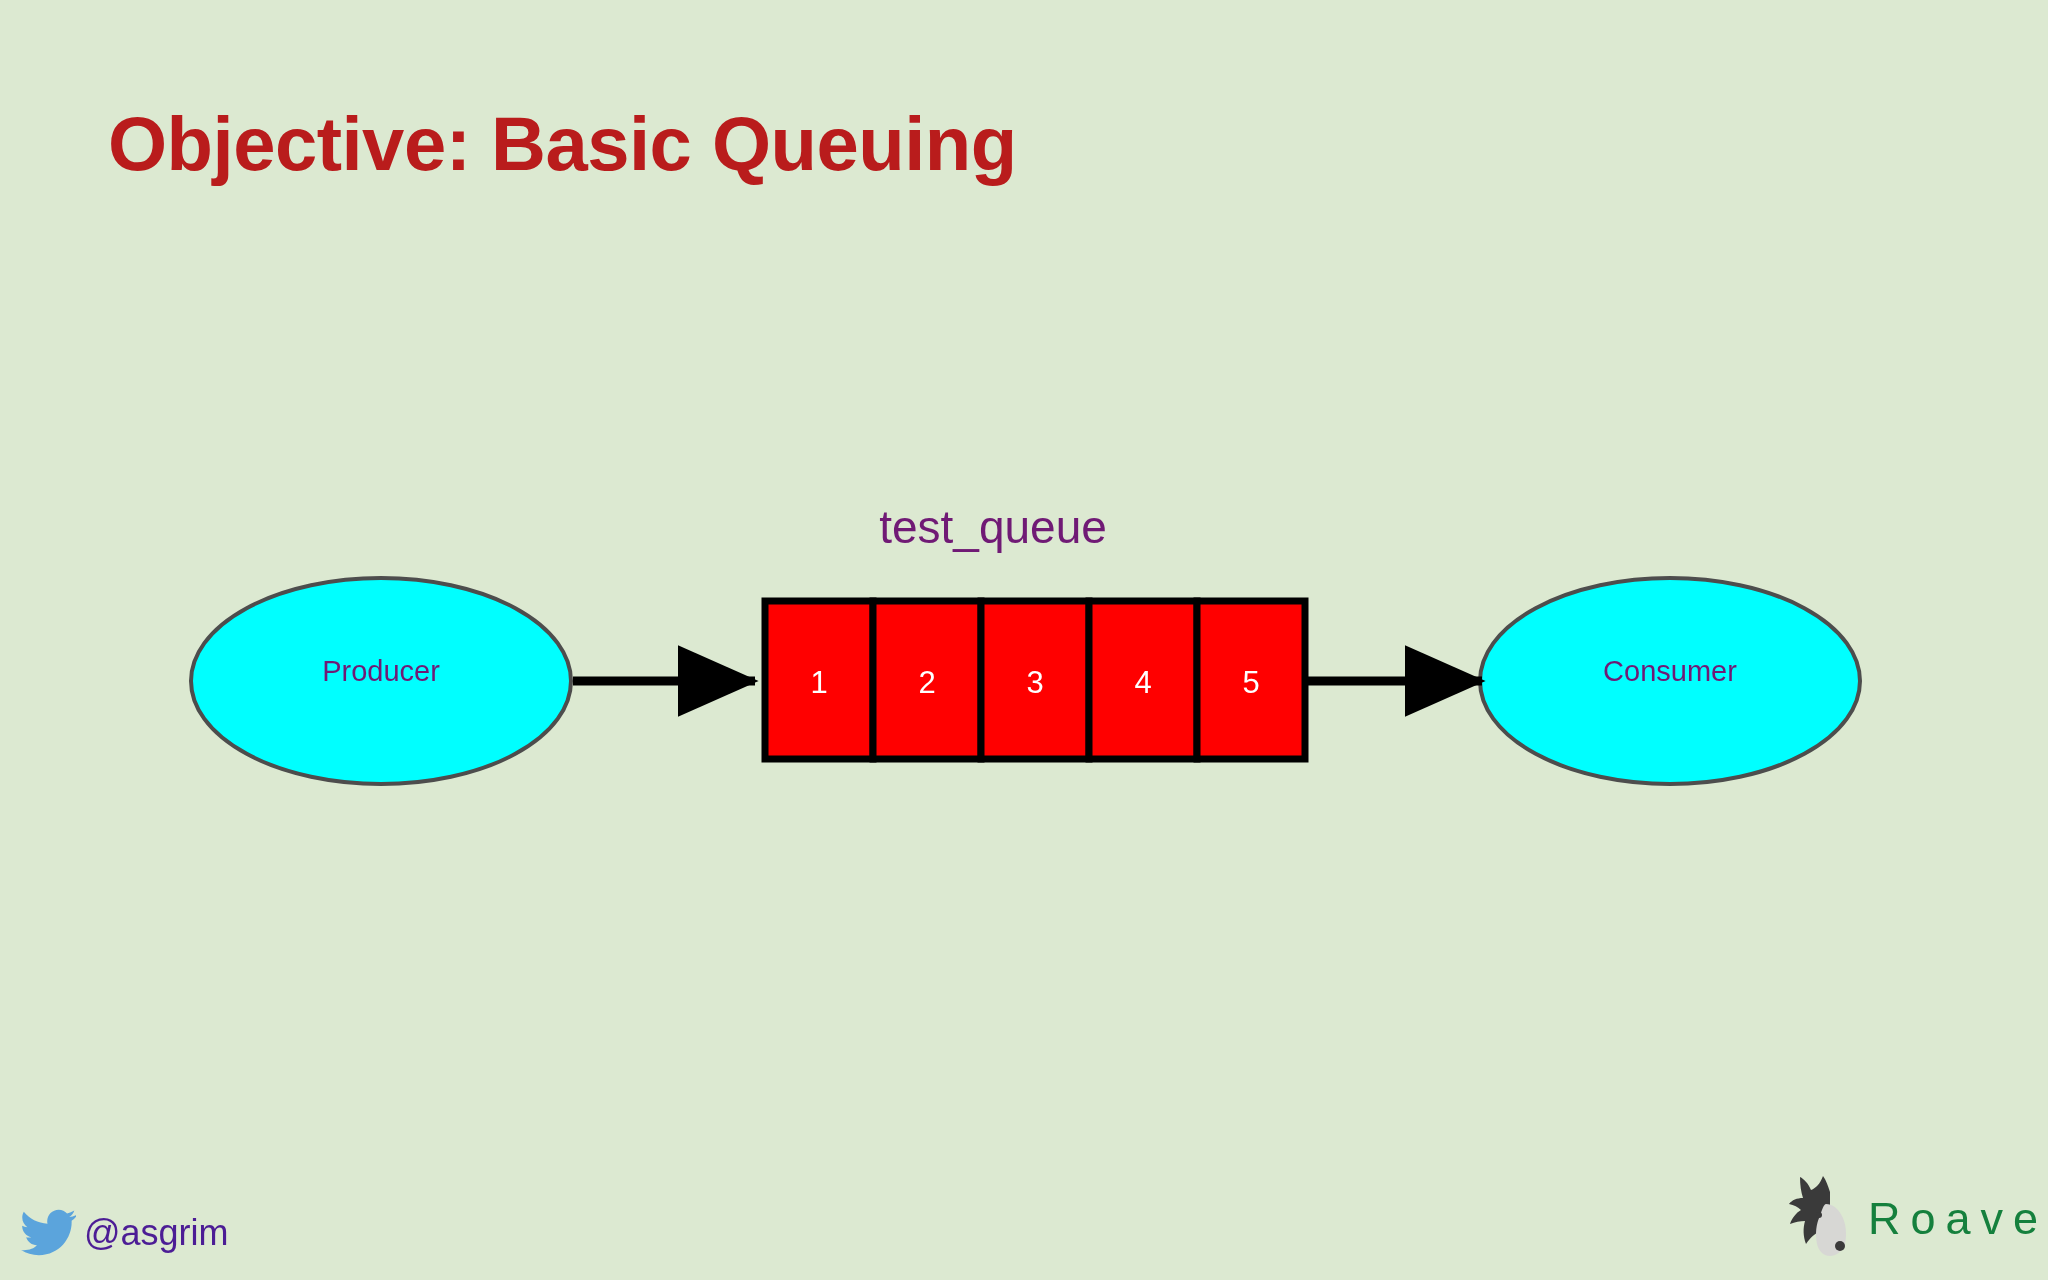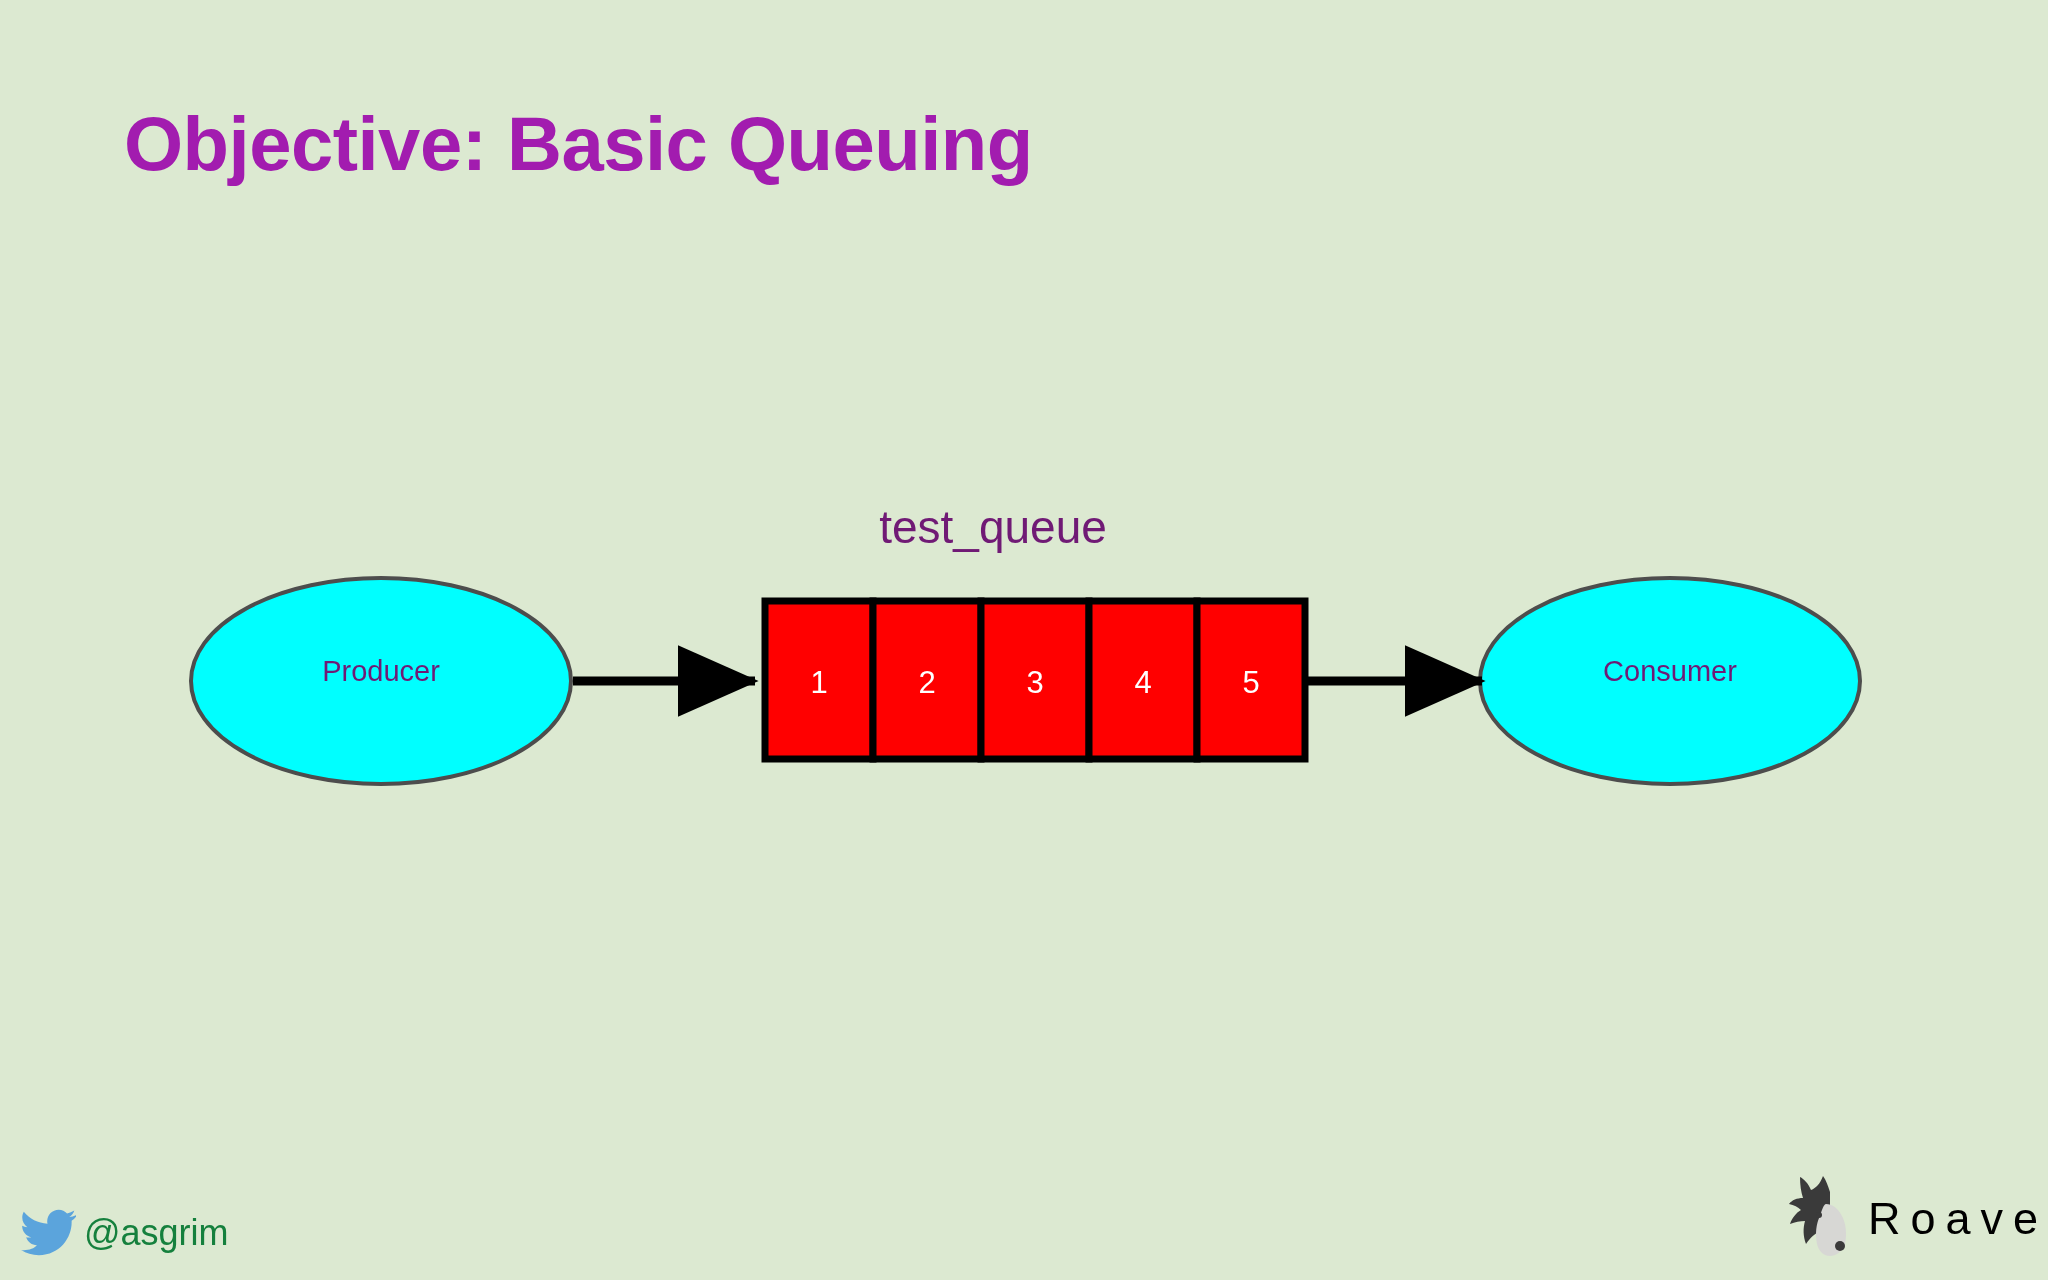--- a/index.html
+++ b/index.html
@@ -17,25 +17,25 @@
 
   #slide {
     position: absolute;
     inset: 0;
     background: #dce9d1;
   }
 
   
   .slide-title {
     position: absolute;
-    left: 124px;
+    left: 108px;
     top: 104px;
     font-size: 76px;
     font-weight: bold;
-    color: #a21caf;
+    color: #b91c1c;
     letter-spacing: -0.5px;
     white-space: nowrap;
     line-height: 1.05;
   }
 
   
   #diagram {
     position: absolute;
     left: 0;
     top: 0;
@@ -80,35 +80,35 @@
   .footer-handle {
     position: absolute;
     left: 20px;
     bottom: 22px;
     display: flex;
     align-items: center;
     gap: 8px;
   }
   .footer-handle .handle-text {
     font-size: 36px;
-    color: #15803d;
+    color: #4c1d95;
     line-height: 1;
   }
 
   .brand-logo {
     position: absolute;
     right: 0px;
     bottom: 18px;
     display: flex;
     align-items: center;
     gap: 2px;
   }
   .brand-logo .brand-text {
     font-size: 45px;
-    color: #000000;
+    color: #15803d;
     letter-spacing: 10px;
     line-height: 1;
   }
 </style>
 </head>
 <body>
 
 <div id="slide">
 
   <div class="slide-title">Objective: Basic Queuing</div>

